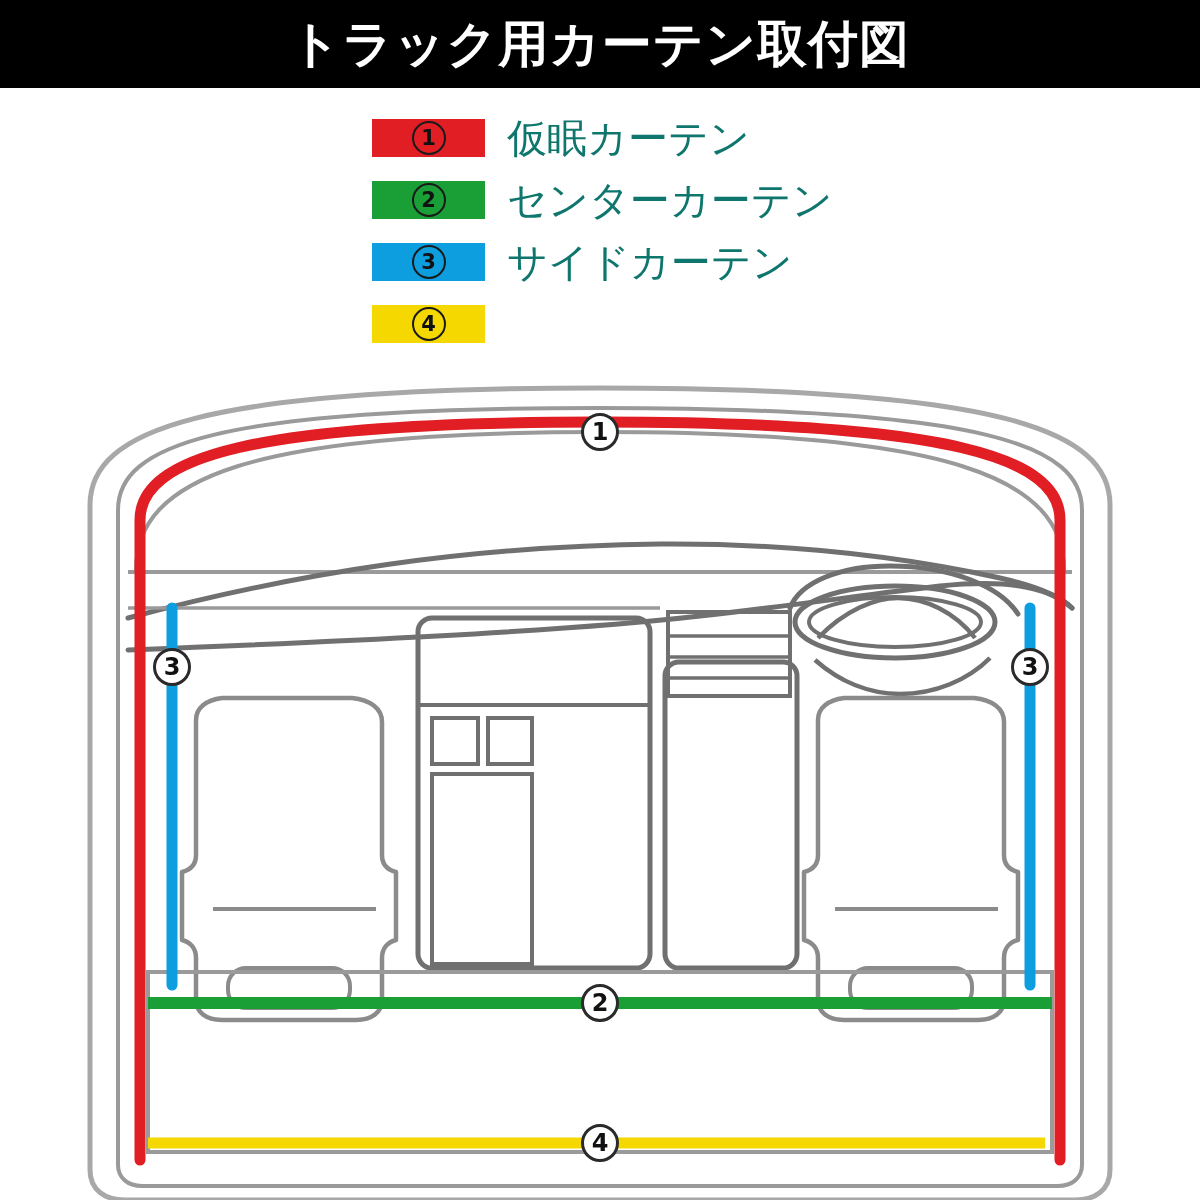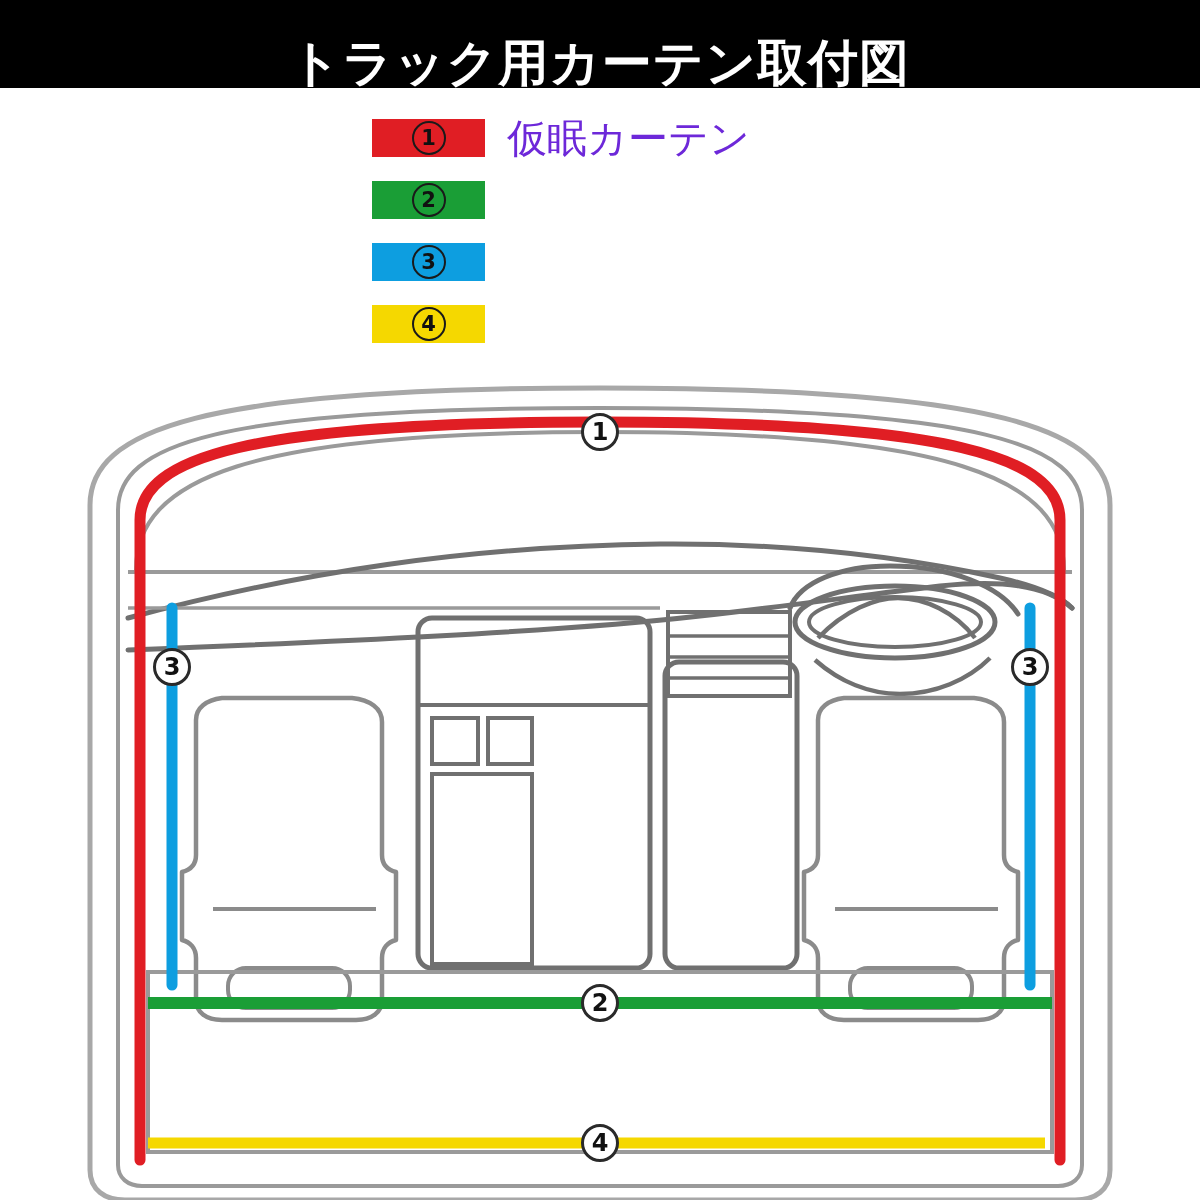--- a/index.html
+++ b/index.html
@@ -7,21 +7,21 @@
     width:1200px;height:1200px;
     font-family:"Liberation Sans","DejaVu Sans",sans-serif;
     overflow:hidden;position:relative;
   }
   #root{position:relative;width:1200px;height:1200px;background:#fff;}
 
   
   .title-banner{
     position:absolute;left:0;top:0;width:1200px;height:88px;
     background:#000000;
-    display:flex;align-items:flex-end;justify-content:center;
+    display:flex;align-items:center;justify-content:center;
   }
   .title-text{
     color:#ffffff;
     font-size:50px;
     font-weight:bold;
     letter-spacing:1px;
     line-height:1;
     font-family:"DejaVu Sans","Liberation Sans",sans-serif;
   }
 
@@ -43,21 +43,21 @@
     border:2.5px solid #1a1a1a;
     background:transparent;
     display:flex;align-items:center;justify-content:center;
     font-size:21px;font-weight:bold;color:#111;
     line-height:1;
     font-family:"DejaVu Sans","Liberation Sans",sans-serif;
   }
   .legend-label{
     margin-left:22px;
     font-size:40px;
-    color:#6d28d9;
+    color:#0f766e;
     font-weight:500;
     line-height:1;
     white-space:nowrap;
     font-family:"DejaVu Sans","Liberation Sans",sans-serif;
   }
 
   
   .diagram{
     position:absolute;left:0;top:360px;width:1200px;height:840px;
   }
@@ -90,26 +90,28 @@
       <div class="legend-swatch" style="background:#E01E24;">
         <div class="legend-marker">1</div>
       </div>
       <div class="legend-label">仮眠カーテン</div>
     </div>
 
     <div class="legend-row">
       <div class="legend-swatch" style="background:#1A9E36;">
         <div class="legend-marker">2</div>
       </div>
+      <div class="legend-label">センターカーテン</div>
     </div>
 
     <div class="legend-row">
       <div class="legend-swatch" style="background:#0D9EE0;">
         <div class="legend-marker">3</div>
       </div>
+      <div class="legend-label">サイドカーテン</div>
     </div>
 
     <div class="legend-row">
       <div class="legend-swatch" style="background:#F5D800;">
         <div class="legend-marker">4</div>
       </div>
     </div>
 
   </div>
 

